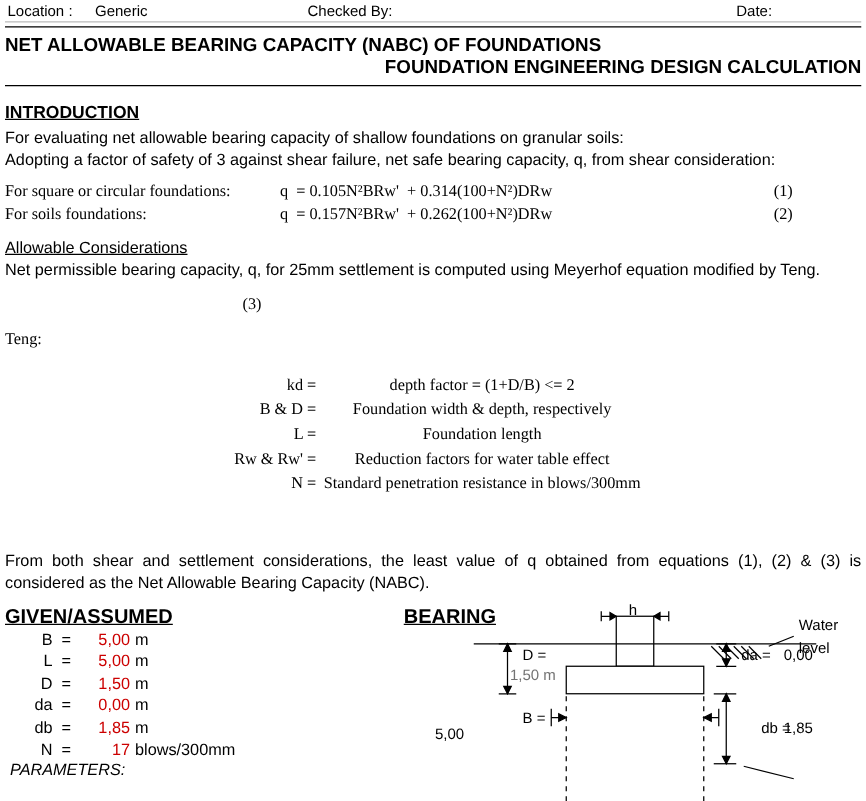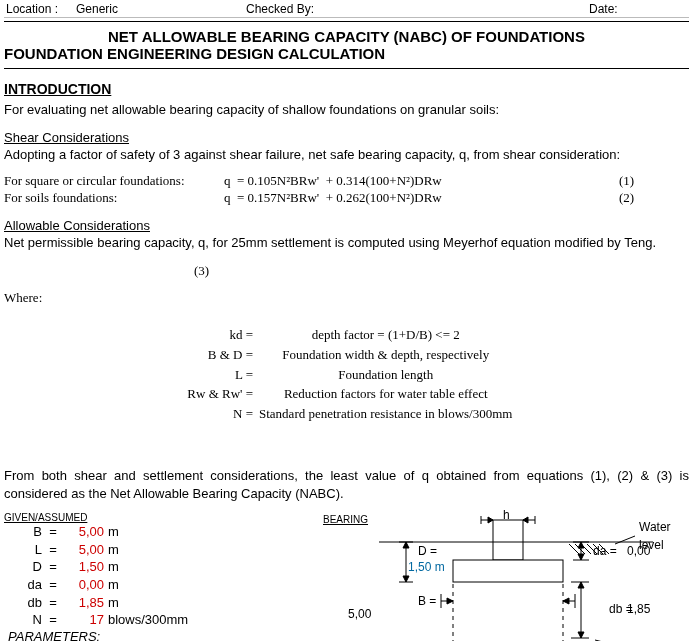--- a/index.html
+++ b/index.html
@@ -37,28 +37,27 @@
   .hdr-cell-val2 {
     flex: 1;
   }
   .hdr-date-label {
     width: 50px;
   }
   .hdr-date-val {
     width: 50px;
   }
   h1.title {
-    text-align: center;
     font-size: 15px;
     font-weight: bold;
     margin: 6px 0 0 0;
     letter-spacing: 0;
   }
   h2.subtitle {
-    text-align: left;
+    text-align: right;
     font-size: 15px;
     font-weight: bold;
     margin: 0 0 6px 0;
   }
   h3.section {
     font-size: 14px;
     font-weight: bold;
     text-decoration: underline;
     margin: 12px 0 4px 0;
   }
@@ -95,22 +94,22 @@
   .given-row {
     display: flex;
     font-size: 13px;
     line-height: 1.35;
   }
   .g-sym { width: 38px; text-align: right; padding-right: 2px;}
   .g-eq  { width: 18px; text-align: center;}
   .g-val { width: 42px; text-align: right; color: #c00; padding-right: 4px;}
   .g-unit { width: 110px; text-align: left;}
   h3.given-hd, h3.figure-hd {
-    font-size: 10px;
-    font-weight: normal;
+    font-size: 16px;
+    font-weight: bold;
     text-decoration: underline;
     margin: 0;
   }
   .bottom {
     display: flex;
     align-items: flex-start;
     margin-top: 10px;
     gap: 4px;
   }
   .left-col { width: 315px; }
@@ -128,21 +127,21 @@
     font-style: italic;
     font-size: 13px;
     padding-left: 4px;
   }
   .ann {
     position: absolute;
     font-size: 12px;
     white-space: nowrap;
     color:#000;
   }
-  .red { color:#0369a1; }
+  .red { color:#737373; }
 </style>
 </head>
 <body>
 
 <div class="page">
 
   <div class="hdr-row">
     <div class="hdr-cell-label">Location :</div>
     <div class="hdr-cell-val">Generic</div>
     <div class="hdr-cell-label2">Checked By:</div>
@@ -155,21 +154,20 @@
 
   <h1 class="title">NET ALLOWABLE BEARING CAPACITY (NABC) OF FOUNDATIONS</h1>
   <h2 class="subtitle">FOUNDATION ENGINEERING DESIGN CALCULATION</h2>
 
   <div style="height:1px;background:#000;"></div>
 
   <h3 class="section">INTRODUCTION</h3>
 
   <div class="body">For evaluating net allowable bearing capacity of shallow foundations on granular soils:</div>
 
-  <span class="body subhead">Shear Considerations</span>
   <div class="body" style="text-align:justify">Adopting a factor of safety of 3 against shear failure, net safe bearing capacity, q, from shear consideration:</div>
 
   <div style="height:8px"></div>
 
   <div class="eqrow">
     <div class="eq-l">For square or circular foundations:</div>
     <div class="eq-m">q  = 0.105N²BRw'  + 0.314(100+N²)DRw</div>
     <div class="eq-r">(1)</div>
   </div>
   <div class="eqrow">
@@ -182,21 +180,21 @@
   <div class="body" style="text-align:justify">Net permissible bearing capacity, q, for 25mm settlement is computed using Meyerhof equation modified by Teng.</div>
 
   <div style="height:10px"></div>
   <div class="eqrow">
     <div class="eq-l" style="width:190px"></div>
     <div class="eq-r">(3)</div>
   </div>
   <div style="height:10px"></div>
 
   <div class="eqrow">
-    <div style="width:55px">Where:</div>
+    <div style="width:55px">Teng:</div>
     <div style="flex:1">
        <table class="where-table" style="margin:0 auto 0 100px">
          <tbody><tr><td class="lab"><span>kd</span> =</td><td>depth factor = (1+D/B) &lt;= 2</td></tr>
          <tr><td class="lab"><span>B &amp; D</span> =</td><td>Foundation width &amp; depth, respectively</td></tr>
          <tr><td class="lab"><span>L</span> =</td><td>Foundation length</td></tr>
          <tr><td class="lab"><span>Rw &amp; Rw'</span> =</td><td>Reduction factors for water table effect</td></tr>
          <tr><td class="lab"><span>N</span> =</td><td>Standard penetration resistance in blows/300mm</td></tr>
        </tbody></table>
     </div>
   </div>

